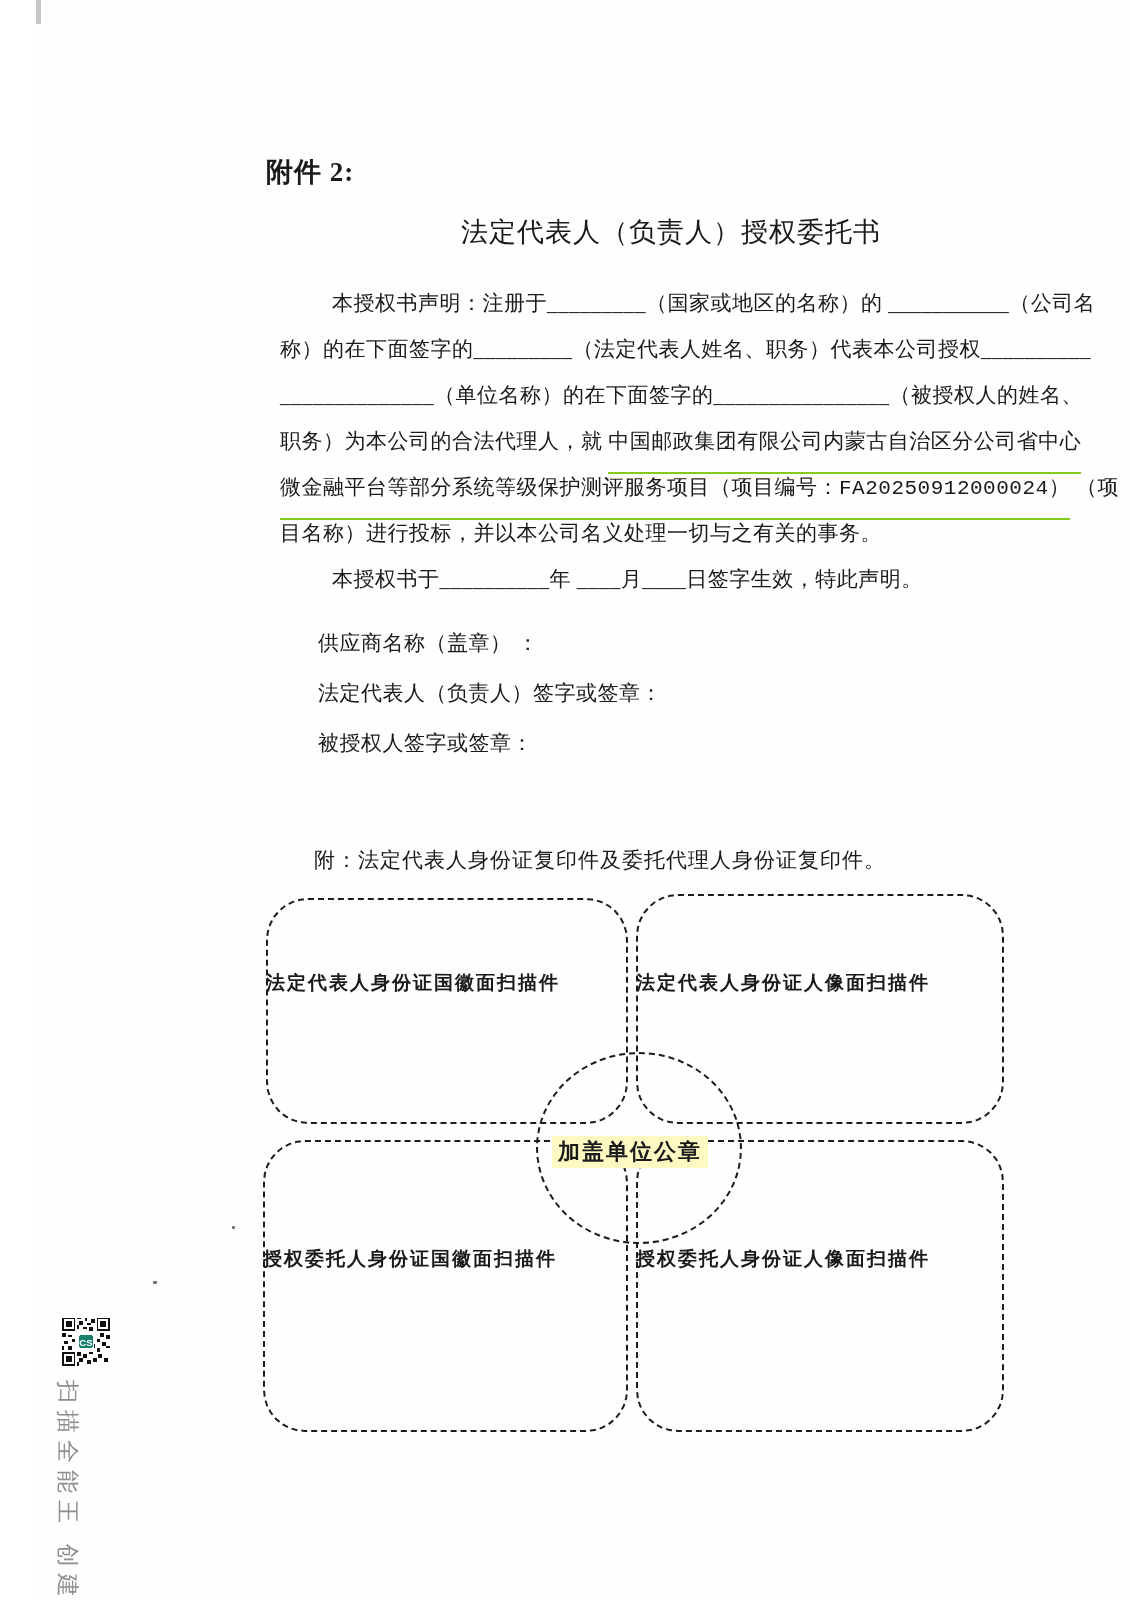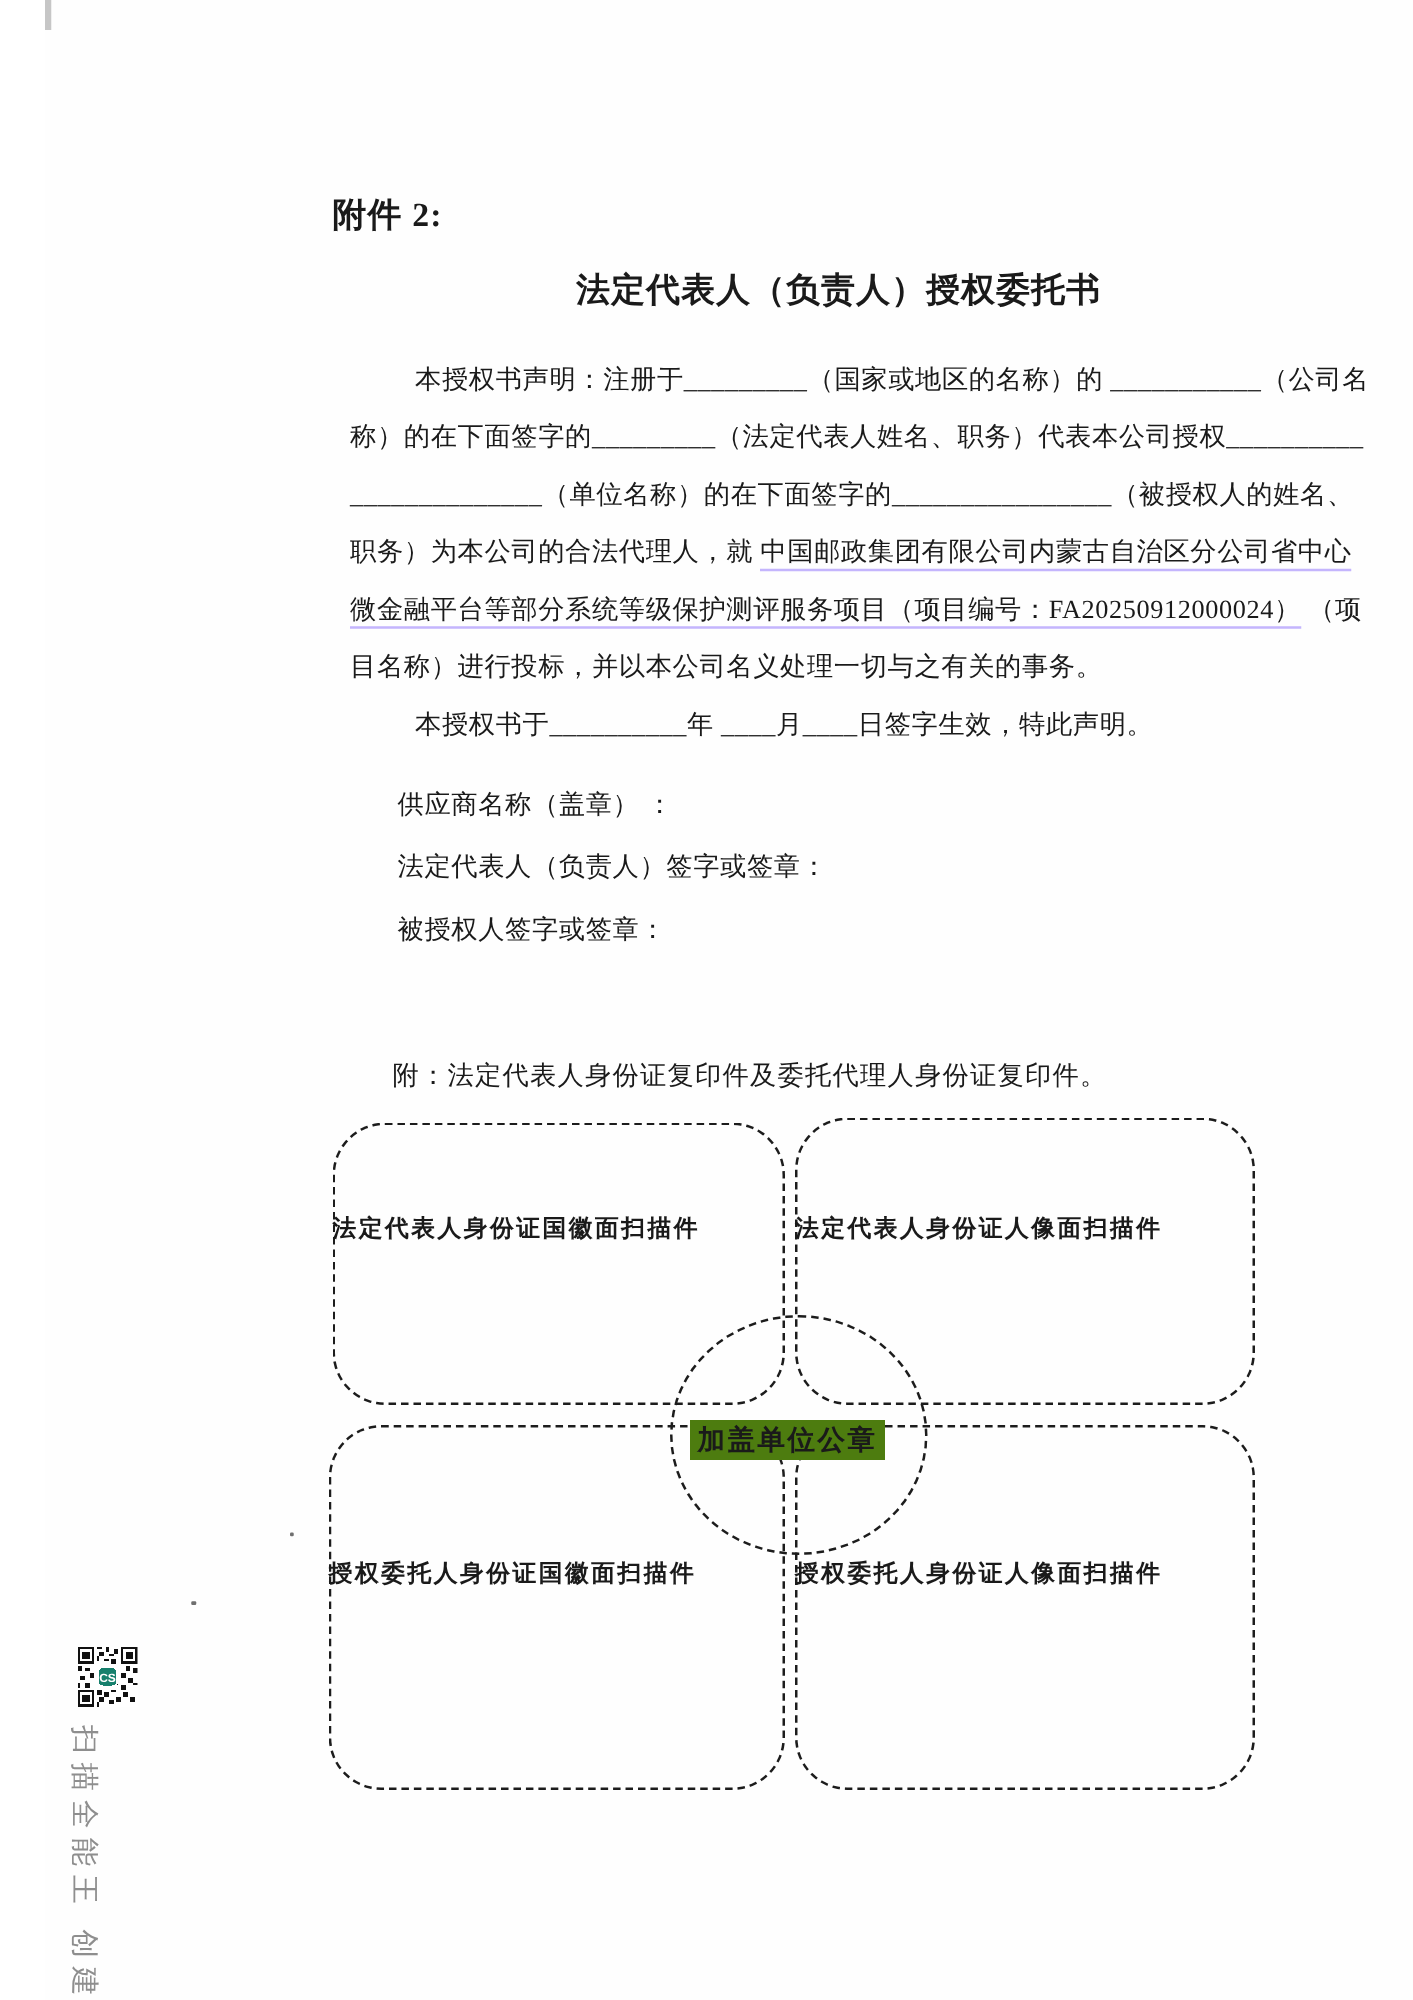--- a/index.html
+++ b/index.html
@@ -11,30 +11,30 @@
     -webkit-font-smoothing:antialiased;
   }
   .page{position:relative;width:1130px;height:1600px;overflow:hidden;background:#fefefe;margin-left:36px;}
 
   .att-label{
     position:absolute;left:230px;top:154px;
     font-size:27px;font-weight:700;letter-spacing:1px;
   }
   .doc-title{
     position:absolute;left:425px;top:214px;
-    font-size:27px;font-weight:700;letter-spacing:1px;
+    font-size:27px;font-weight:400;letter-spacing:1px;
   }
 
   .para{
     position:absolute;left:244px;top:280px;width:790px;
     font-size:21px;line-height:46px;letter-spacing:0.5px;
   }
   .para .line{height:46px;white-space:nowrap;}
   .para .ind{padding-left:52px;}
-  .ul{border-bottom:2px solid #c4b5fd;padding-bottom:2px;}
+  .ul{border-bottom:2px solid #84cc16;padding-bottom:18px;font-family:Liberation Mono, monospace;}
 
   .sig-block{
     position:absolute;left:282px;top:618px;
     font-size:21px;line-height:50px;letter-spacing:0.5px;
   }
 
   .note{
     position:absolute;left:278px;top:846px;
     font-size:21px;font-weight:400;letter-spacing:1px;
   }
@@ -57,21 +57,21 @@
   .lbl-tr{left:600px;width:364px;top:970px;}
   .lbl-bl{left:227px;width:361px;top:1246px;}
   .lbl-br{left:600px;width:364px;top:1246px;font-family:Liberation Mono, monospace;}
 
   .seal-circle{
     position:absolute;left:500px;top:1052px;width:202px;height:188px;
     border:2.5px dashed #1c1c1c;border-radius:50%;z-index:3;
   }
   .seal-label{
     position:absolute;left:516px;top:1136px;z-index:5;
-    background:#4d7c0f;padding:1px 6px;
+    background:#fef9c3;padding:1px 6px;
     font-size:22px;font-weight:700;letter-spacing:2px;white-space:nowrap;
   }
 
   .qr{position:absolute;left:26px;top:1315px;width:48px;height:53px;}
   .wm-text{
     position:absolute;left:16px;top:1380px;height:215px;
     writing-mode:vertical-rl;text-orientation:sideways;
     font-family:"Liberation Sans","DejaVu Sans",sans-serif;
     font-size:23px;color:#8e8e8e;letter-spacing:7px;white-space:nowrap;
   }

